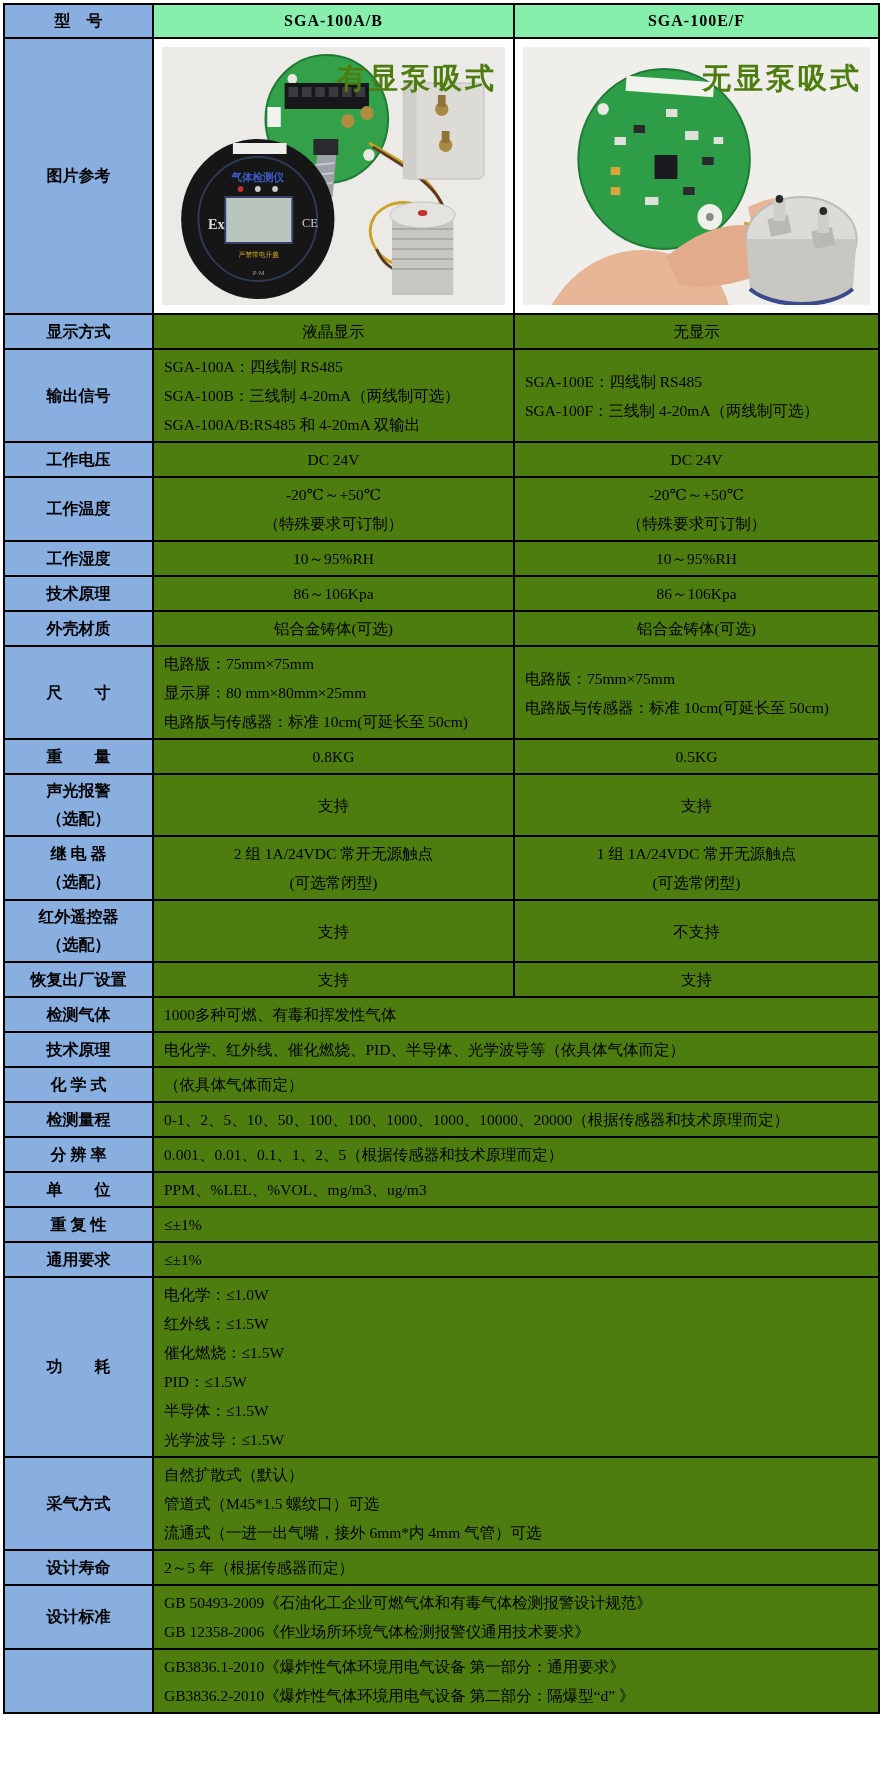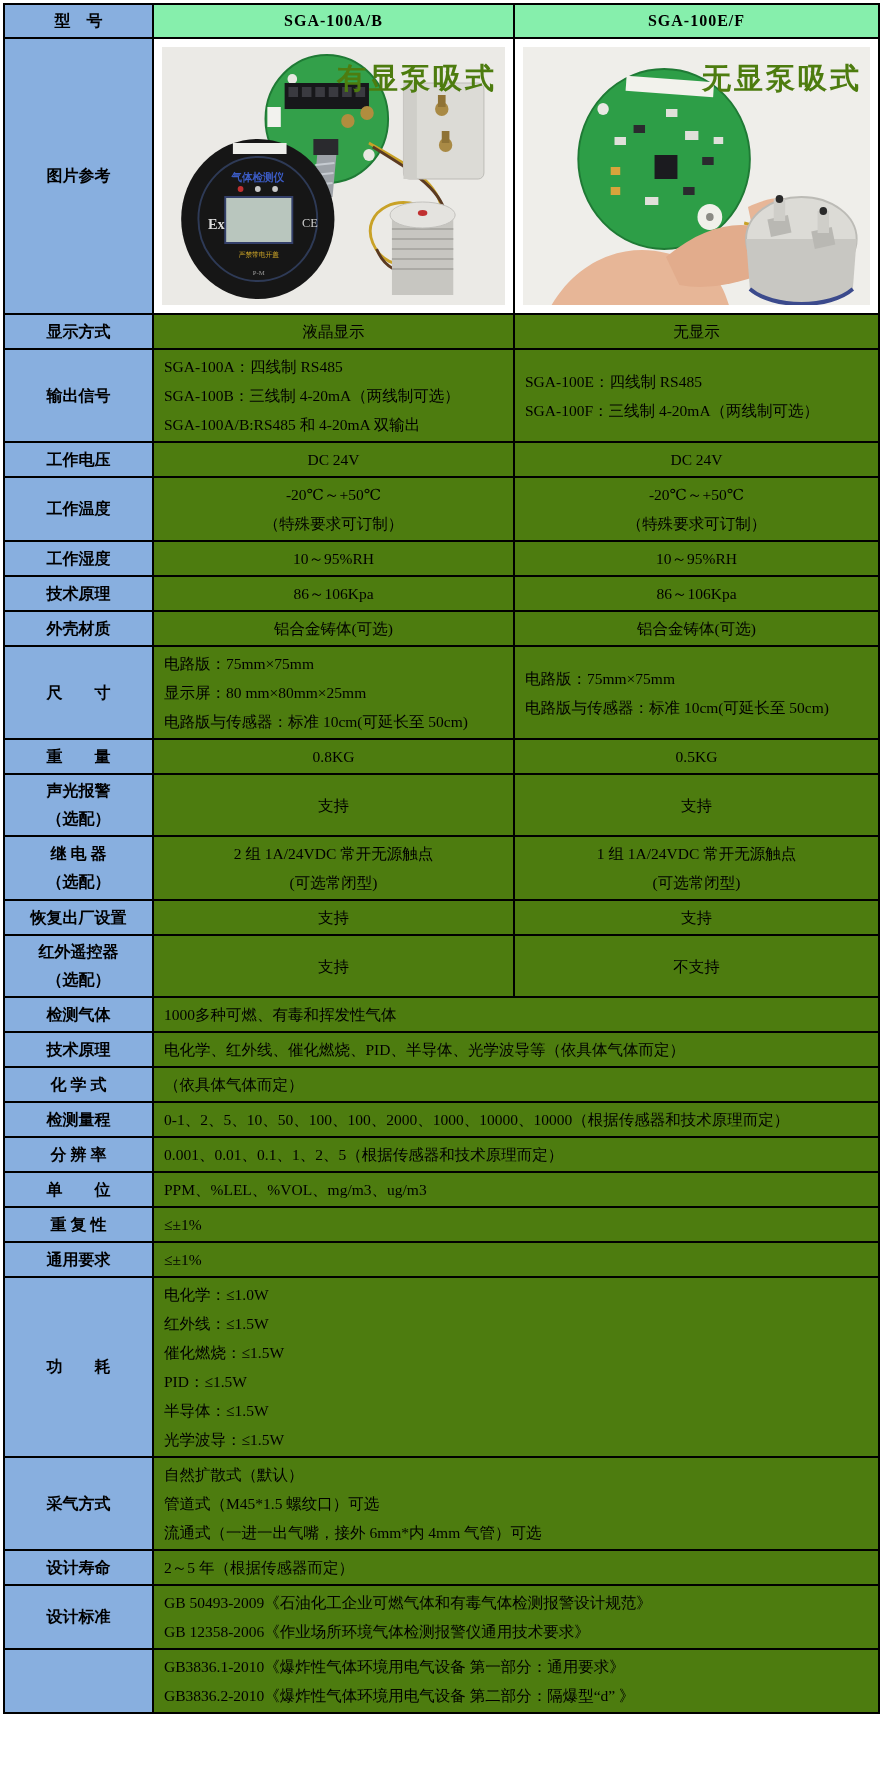--- a/index.html
+++ b/index.html
@@ -264,43 +264,43 @@
             <div class="line">2 组 1A/24VDC 常开无源触点</div>
             <div class="line">(可选常闭型)</div>
           </td>
           <td class="data center">
             <div class="line">1 组 1A/24VDC 常开无源触点</div>
             <div class="line">(可选常闭型)</div>
           </td>
         </tr>
         <tr>
           <th class="rowlabel">
-            <div class="line">恢复出厂设置</div>
-          </th>
-          <td class="data center">
-            <div class="line">支持</div>
-          </td>
-          <td class="data center">
-            <div class="line">支持</div>
-          </td>
-        </tr>
-        <tr>
-          <th class="rowlabel">
             <div class="line">红外遥控器</div>
             <div class="line">（选配）</div>
           </th>
           <td class="data center">
             <div class="line">支持</div>
           </td>
           <td class="data center">
             <div class="line">不支持</div>
           </td>
         </tr>
         <tr>
           <th class="rowlabel">
+            <div class="line">恢复出厂设置</div>
+          </th>
+          <td class="data center">
+            <div class="line">支持</div>
+          </td>
+          <td class="data center">
+            <div class="line">支持</div>
+          </td>
+        </tr>
+        <tr>
+          <th class="rowlabel">
             <div class="line">检测气体</div>
           </th>
           <td class="data left" colspan="2">
             <div class="line">1000多种可燃、有毒和挥发性气体</div>
           </td>
         </tr>
         <tr>
           <th class="rowlabel">
             <div class="line">技术原理</div>
           </th>
@@ -314,21 +314,21 @@
           </th>
           <td class="data left" colspan="2">
             <div class="line">（依具体气体而定）</div>
           </td>
         </tr>
         <tr>
           <th class="rowlabel">
             <div class="line">检测量程</div>
           </th>
           <td class="data left" colspan="2">
-            <div class="line">0-1、2、5、10、50、100、100、2000、1000、10000、10000（根据传感器和技术原理而定）</div>
+            <div class="line">0-1、2、5、10、50、100、100、1000、1000、10000、20000（根据传感器和技术原理而定）</div>
           </td>
         </tr>
         <tr>
           <th class="rowlabel">
             <div class="line">分 辨 率</div>
           </th>
           <td class="data left" colspan="2">
             <div class="line">0.001、0.01、0.1、1、2、5（根据传感器和技术原理而定）</div>
           </td>
         </tr>

